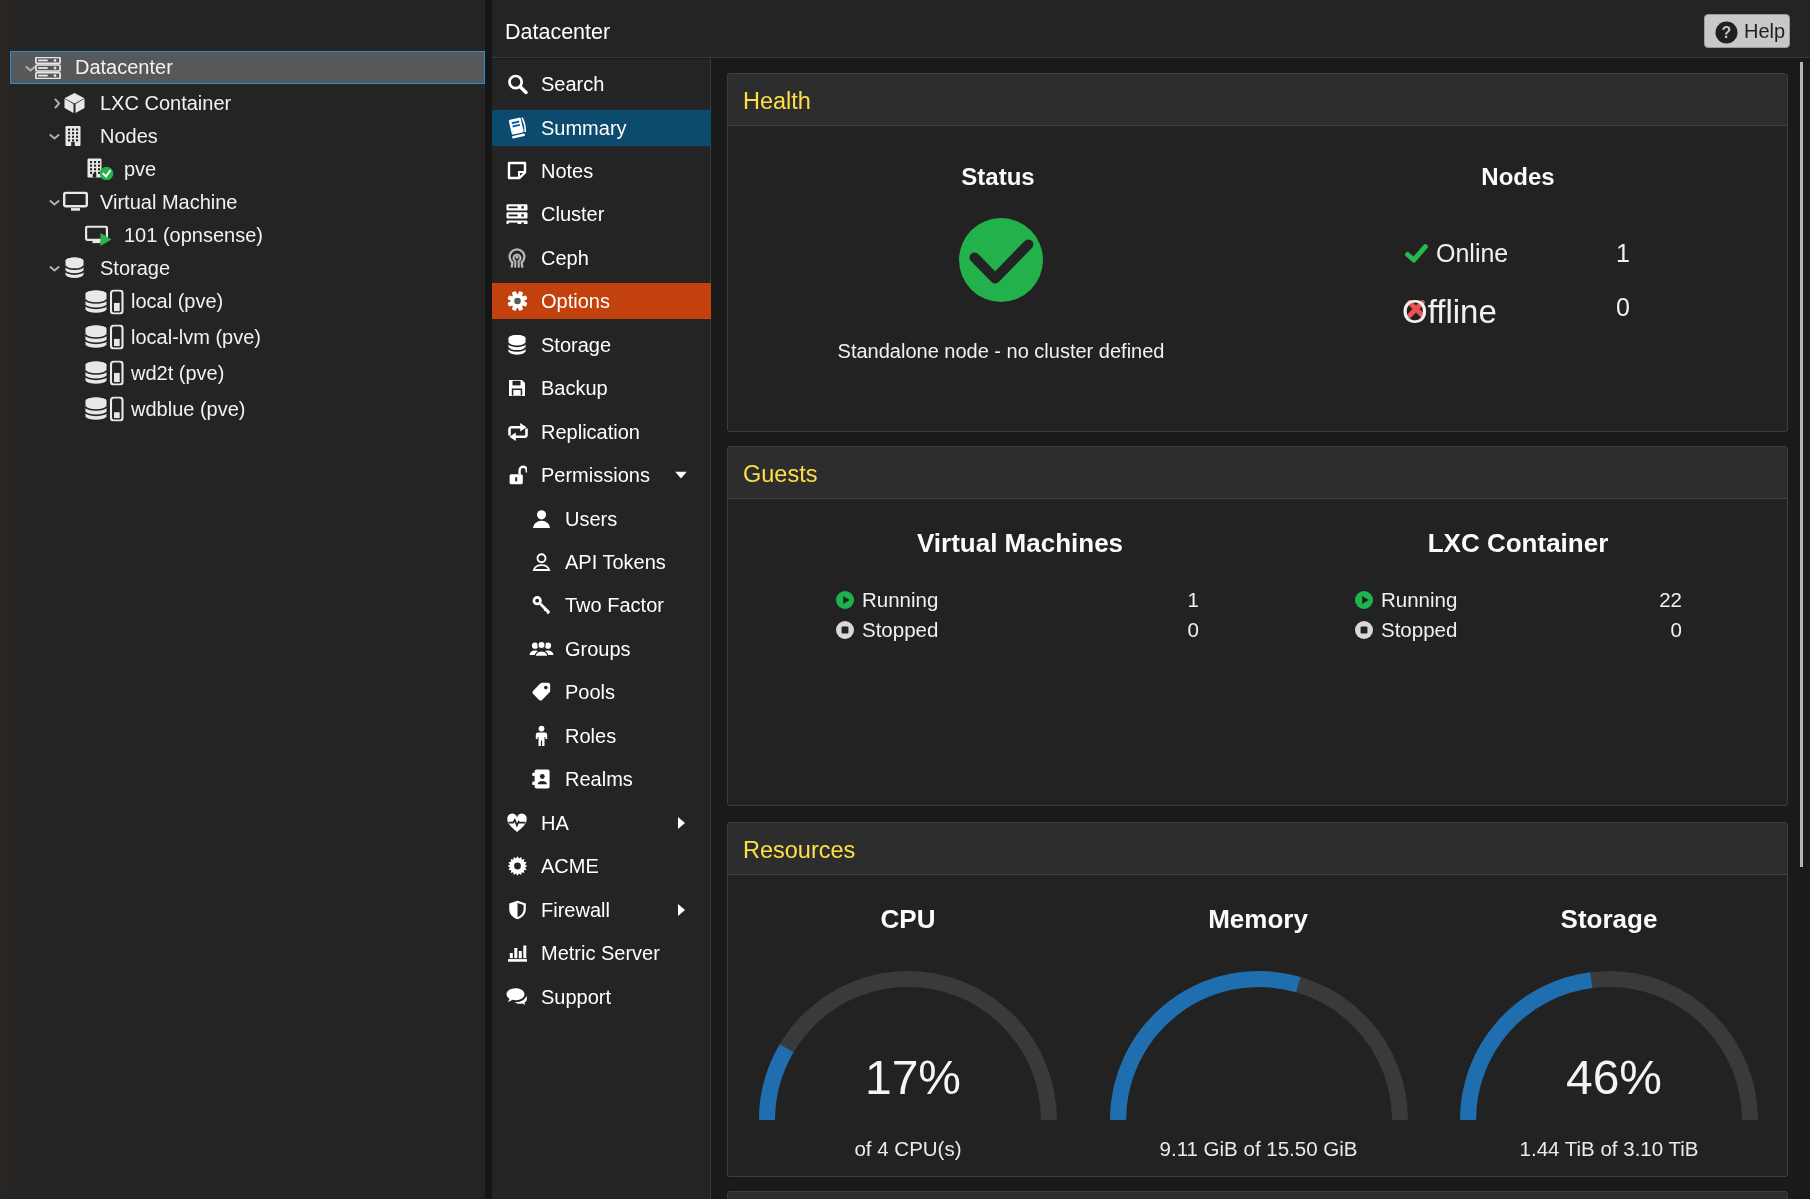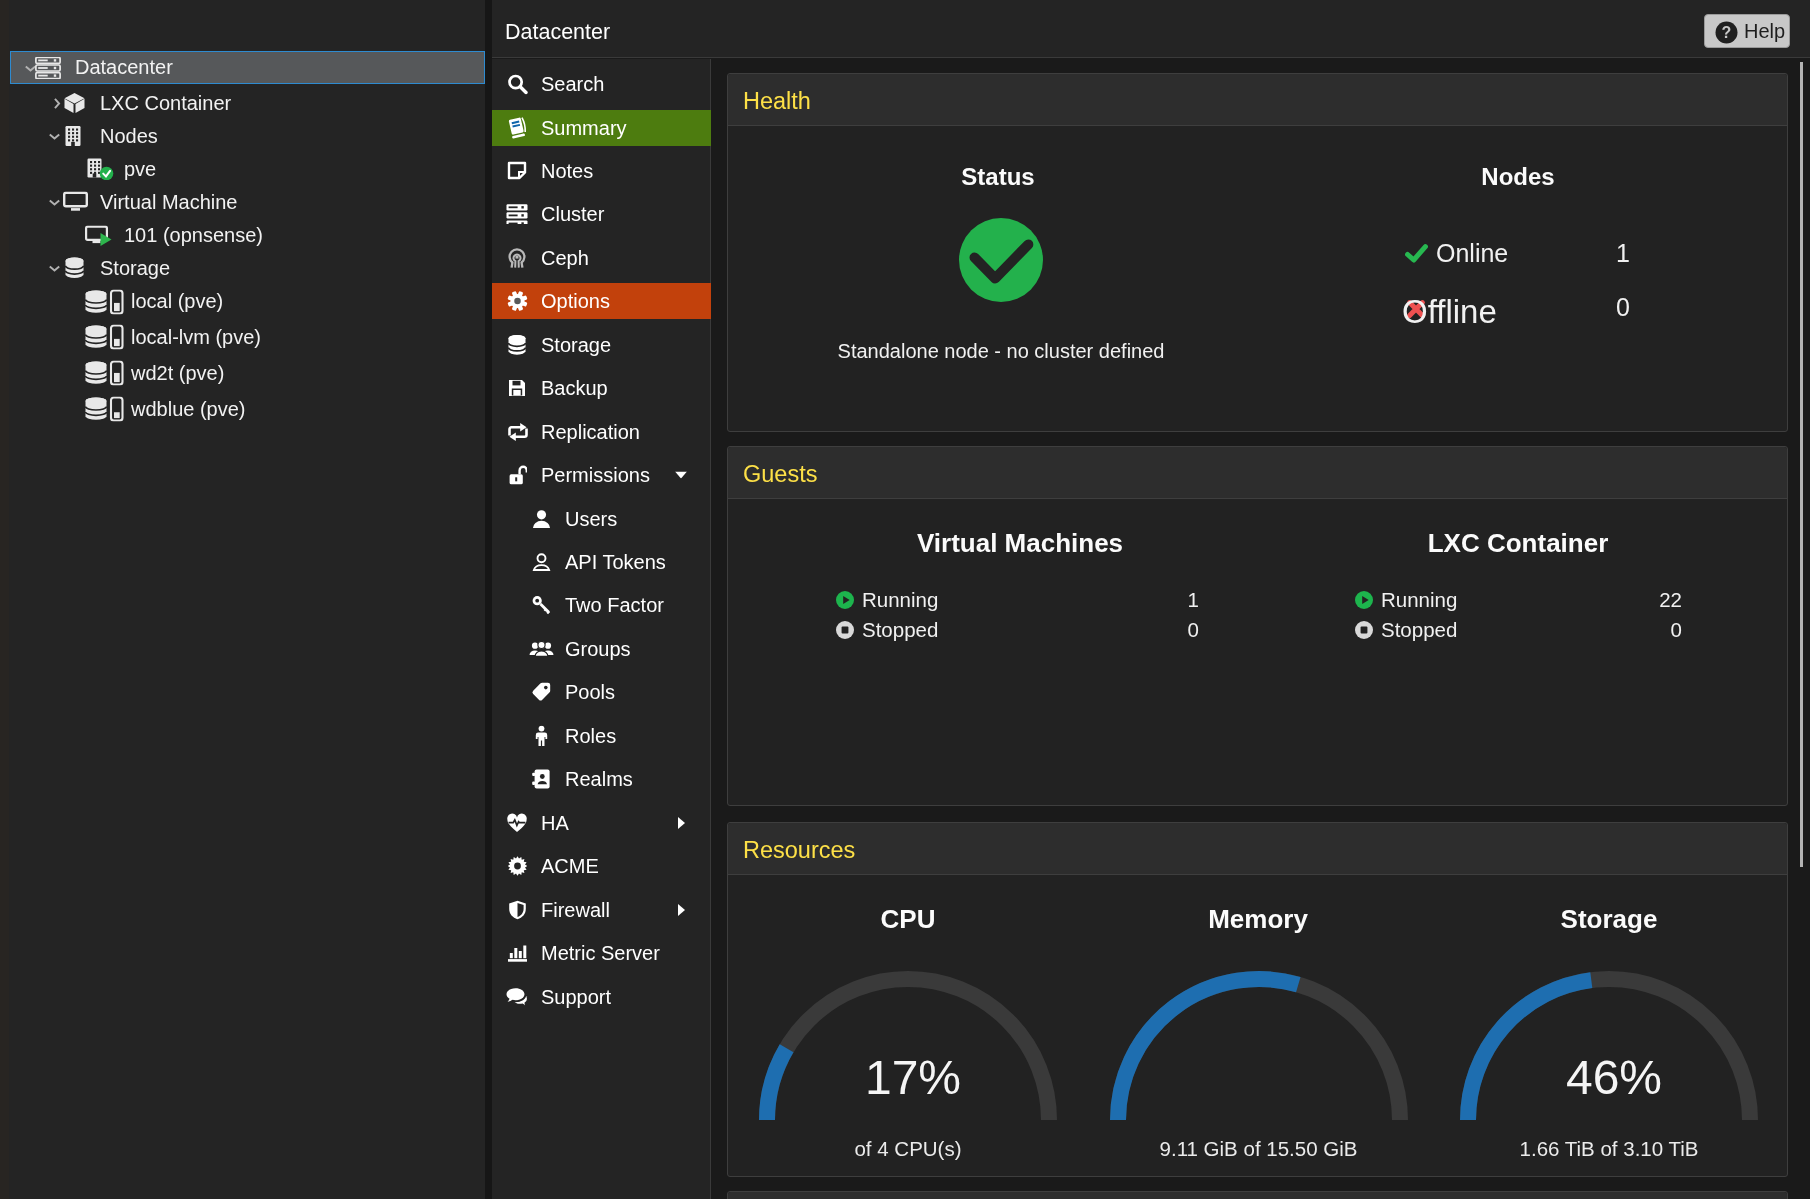--- a/index.html
+++ b/index.html
@@ -25,21 +25,21 @@
 
 #splitter { left:485px; top:0; width:7px; height:1199px; background:#161616; }
 
 #tophdr { left:492px; top:0; width:1318px; height:58px; background:#242424; border-bottom:1px solid #3a3a3a; }
 #tophdr .title { position:absolute; left:13px; top:20px; color:#ffffff; font-size:21.5px; }
 #helpbtn { left:1212px; top:14px; width:86px; height:34px; background:#c8c8c8; border:1px solid #9a9a9a;
   border-radius:4px; color:#1e1e1e; font-size:20px; }
 
 #menupanel { left:492px; top:59px; width:219px; height:1140px; background:#242424; border-right:1px solid #3a3a3a; }
 .mitem { position:absolute; left:0; width:219px; height:36px; color:#ffffff; font-size:20px; }
-.mitem.sel { background:#4d7c0f; }
+.mitem.sel { background:#0c4a6e; }
 .mitem.hov { background:#c2410c; }
 .mitem .mic { position:absolute; left:13px; top:50%; transform:translateY(-50%); width:24px; text-align:center; line-height:0; }
 .mitem .mic2 { position:absolute; left:37px; top:50%; transform:translateY(-50%); width:24px; text-align:center; line-height:0; }
 .mitem .mtx { position:absolute; left:49px; top:50%; transform:translateY(-50%); white-space:nowrap; }
 .mitem .mtx2 { position:absolute; left:73px; top:50%; transform:translateY(-50%); white-space:nowrap; }
 .mitem .car { position:absolute; left:183px; top:50%; transform:translateY(-50%); line-height:0; }
 
 #content { left:712px; top:59px; width:1098px; height:1140px; background:#1a1a1a; }
 .panel { position:absolute; left:15px; width:1061px; background:#222222; border:1px solid #3e3e3e; border-radius:3px; }
 .phdr { position:absolute; left:0; top:0; width:1059px; height:52px; background:#2d2d2d;
@@ -529,20 +529,20 @@
             <path d="M19.0 160 A141.0 141.0 0 0 1 199.3 24.6" stroke="#1e6eb0" stroke-width="16.0" fill="none"></path>
           </svg></div>
         <div class="abs" style="left:721px; top:137px;"><svg width="320" height="165" viewBox="0 0 320 165" style="">
             <path d="M19.0 160 A141.0 141.0 0 0 1 301.0 160" stroke="#3a3a3a" stroke-width="16.0" fill="none"></path>
             <path d="M19.0 160 A141.0 141.0 0 0 1 142.3 20.1" stroke="#1e6eb0" stroke-width="16.0" fill="none"></path>
           </svg></div>
         <div class="gaugepct" style="left:25px; top:227px;">17%</div>
         <div class="gaugepct" style="left:726px; top:227px;">46%</div>
         <div class="gaugesub" style="left:0px; top:314px;">of 4 CPU(s)</div>
         <div class="gaugesub" style="left:350.5px; top:314px;">9.11 GiB of 15.50 GiB</div>
-        <div class="gaugesub" style="left:701px; top:314px;">1.66 TiB of 3.10 TiB</div>
+        <div class="gaugesub" style="left:701px; top:314px;">1.44 TiB of 3.10 TiB</div>
       </div>
       <div class="panel" style="left:15px; top:1132px; width:1061px; height:60px;">
         <div class="phdr" style="width:1059px;"></div>
       </div>
   </div>
   <div id="scrollthumb" class="abs"></div>
 </div>
 
 </body></html>

